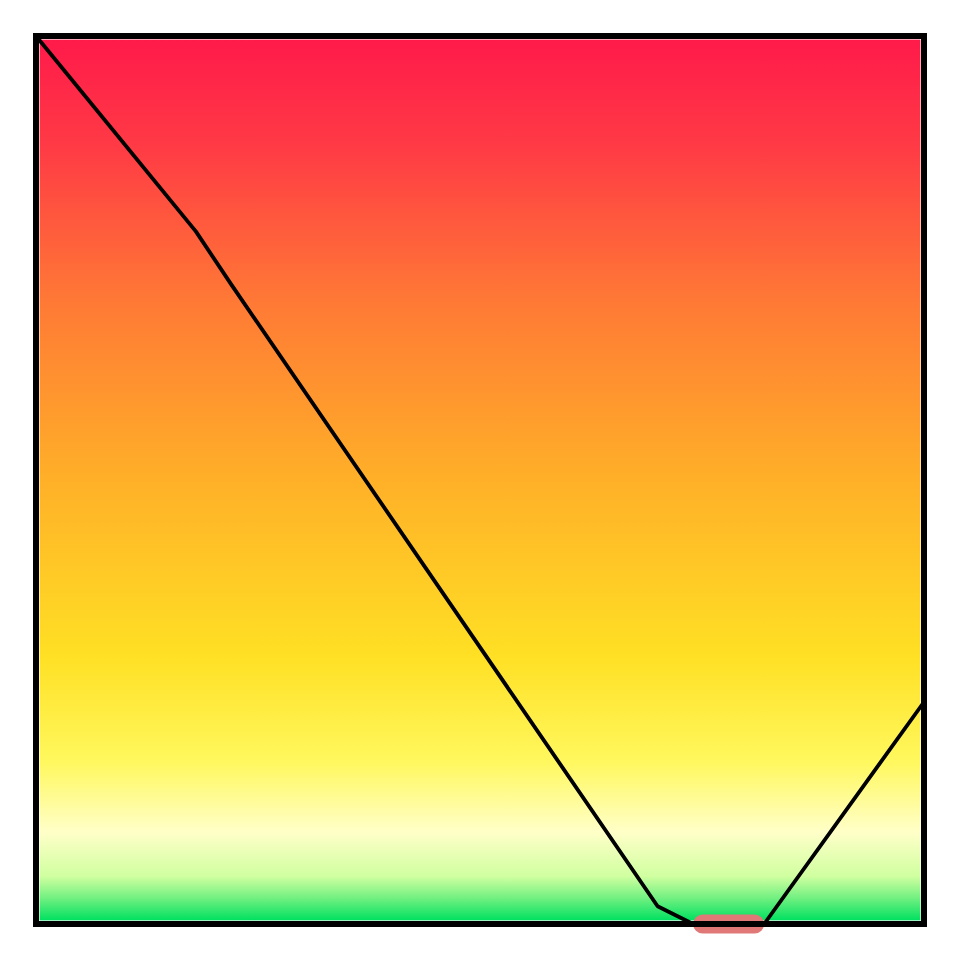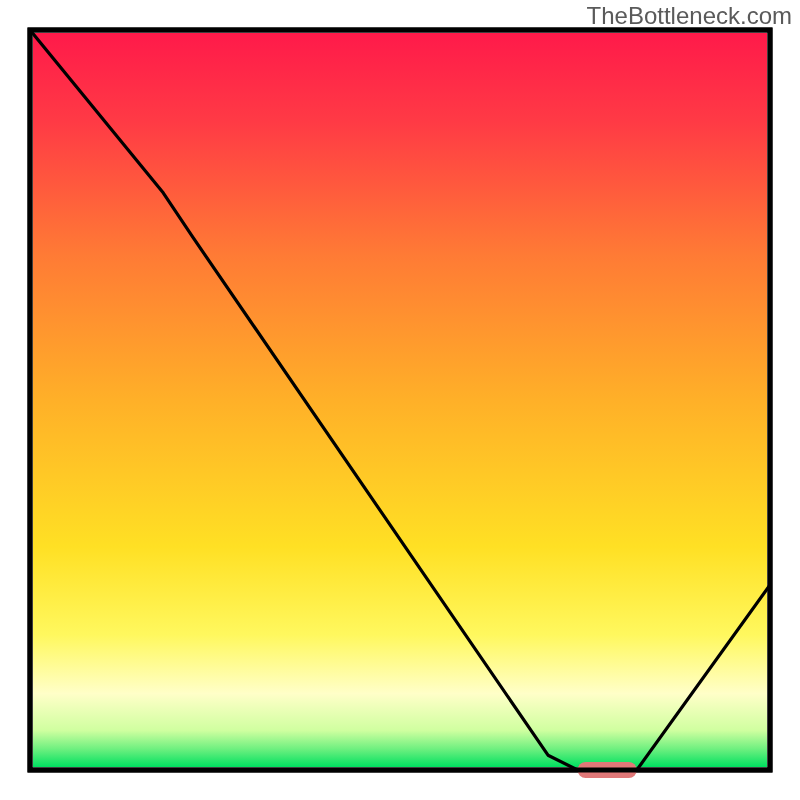--- a/index.html
+++ b/index.html
@@ -27,21 +27,20 @@
   .plot-svg {
     position: absolute;
     top: 0;
     left: 0;
   }
 </style>
 </head>
 <body>
 
 <div class="chart-container">
-  <div class="watermark">TheBottleneck.com</div>
 
   <svg class="plot-svg" width="800" height="800">
     <defs>
       <linearGradient id="bg-grad" x1="0" y1="0" x2="0" y2="1">
           <stop offset="0%" stop-color="#ff1a4a"></stop>
           <stop offset="12%" stop-color="#ff3a45"></stop>
           <stop offset="30%" stop-color="#ff7a35"></stop>
           <stop offset="50%" stop-color="#ffb028"></stop>
           <stop offset="70%" stop-color="#ffe024"></stop>
           <stop offset="82%" stop-color="#fff85e"></stop>

